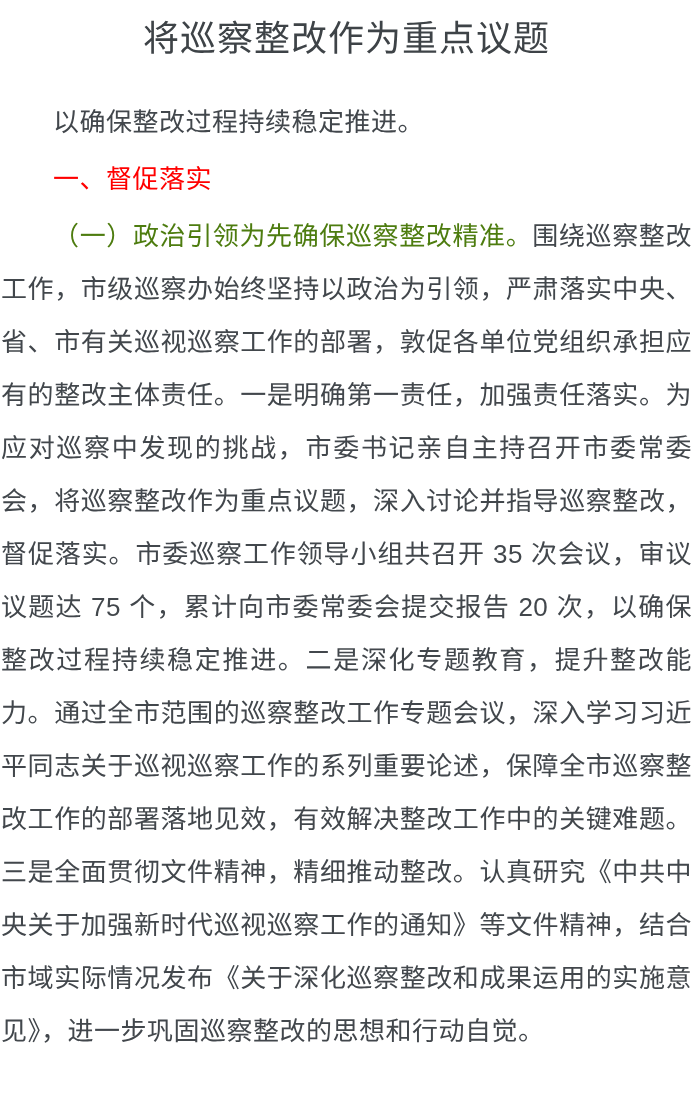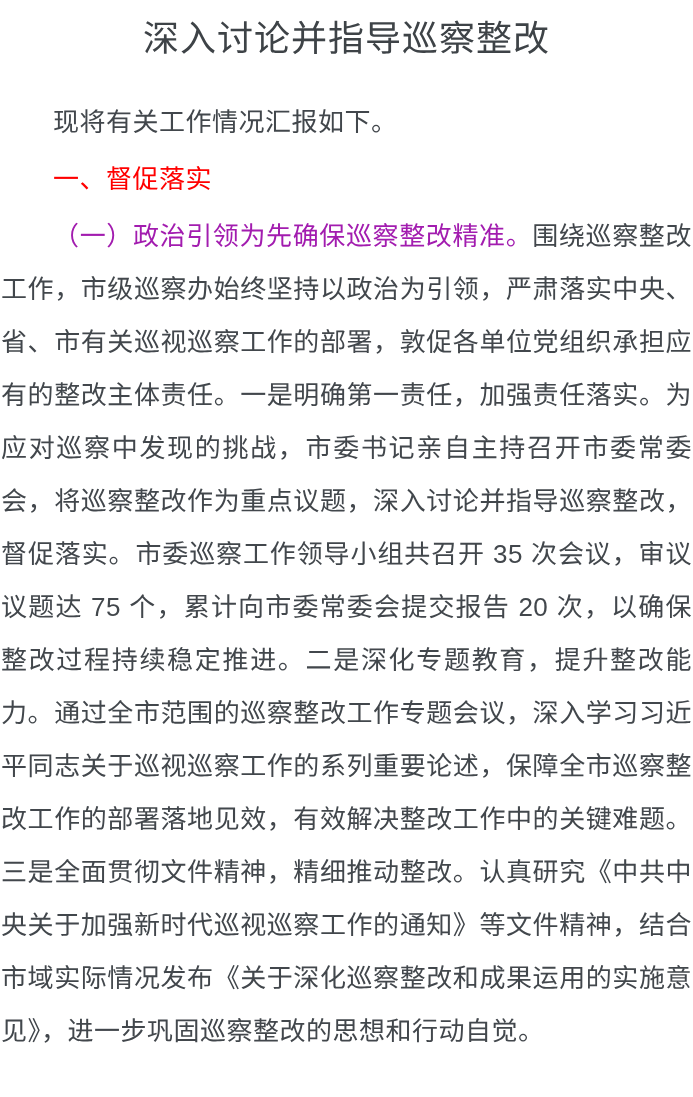--- a/index.html
+++ b/index.html
@@ -35,29 +35,29 @@
     text-indent: 2em;
     text-align: justify;
     text-justify: inter-ideograph;
     letter-spacing: 0.5px;
     word-break: break-all;
   }
   .para.heading-red {
     color: #ff0000;
   }
   .lead-blue {
-    color: #a21caf;
+    color: #4d7c0f;
   }
 </style>
 </head>
 <body>
 
 <div class="doc">
 
-  <h1 class="doc-title">深入讨论并指导巡察整改</h1>
+  <h1 class="doc-title">将巡察整改作为重点议题</h1>
 
-  <p class="para">现将有关工作情况汇报如下。</p>
+  <p class="para">以确保整改过程持续稳定推进。</p>
 
   <p class="para heading-red">一、督促落实</p>
 
   <p class="para"><span class="lead-blue">（一）政治引领为先确保巡察整改精准。</span><span>围绕巡察整改工作，市级巡察办始终坚持以政治为引领，严肃落实中央、省、市有关巡视巡察工作的部署，敦促各单位党组织承担应有的整改主体责任。一是明确第一责任，加强责任落实。为应对巡察中发现的挑战，市委书记亲自主持召开市委常委会，将巡察整改作为重点议题，深入讨论并指导巡察整改，督促落实。市委巡察工作领导小组共召开 35 次会议，审议议题达 75 个，累计向市委常委会提交报告 20 次，以确保整改过程持续稳定推进。二是深化专题教育，提升整改能力。通过全市范围的巡察整改工作专题会议，深入学习习近平同志关于巡视巡察工作的系列重要论述，保障全市巡察整改工作的部署落地见效，有效解决整改工作中的关键难题。三是全面贯彻文件精神，精细推动整改。认真研究《中共中央关于加强新时代巡视巡察工作的通知》等文件精神，结合市域实际情况发布《关于深化巡察整改和成果运用的实施意见》，进一步巩固巡察整改的思想和行动自觉。</span></p>
 
 </div>
 
 </body></html>

